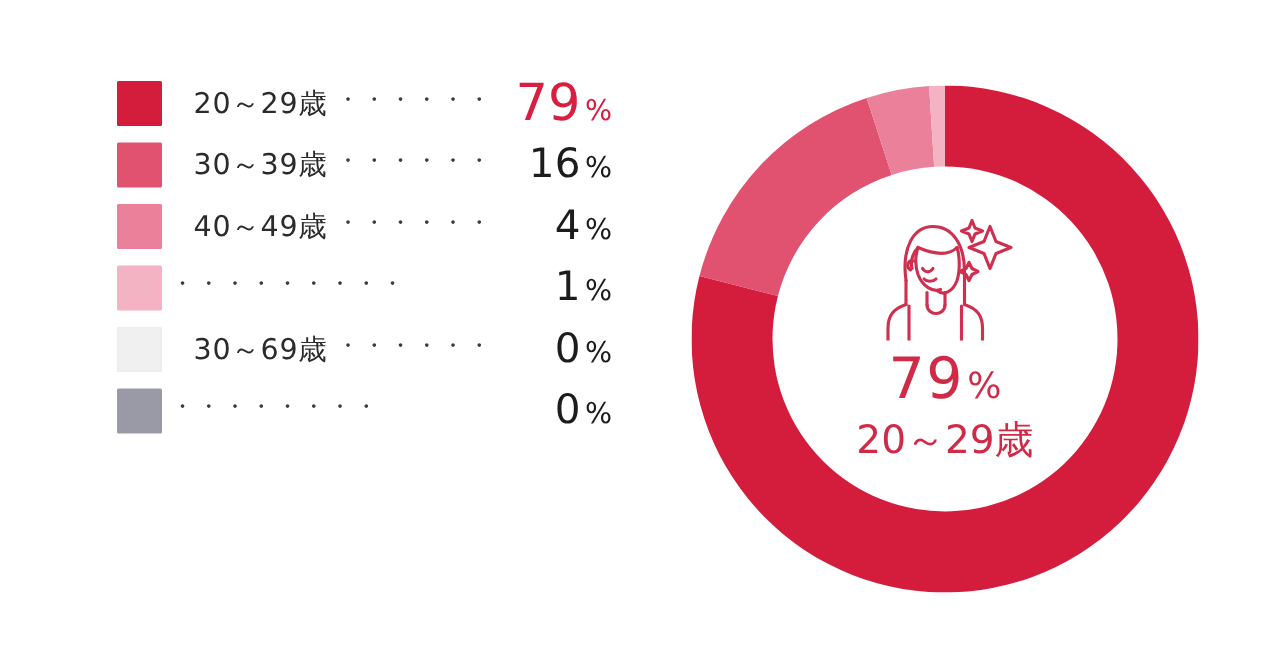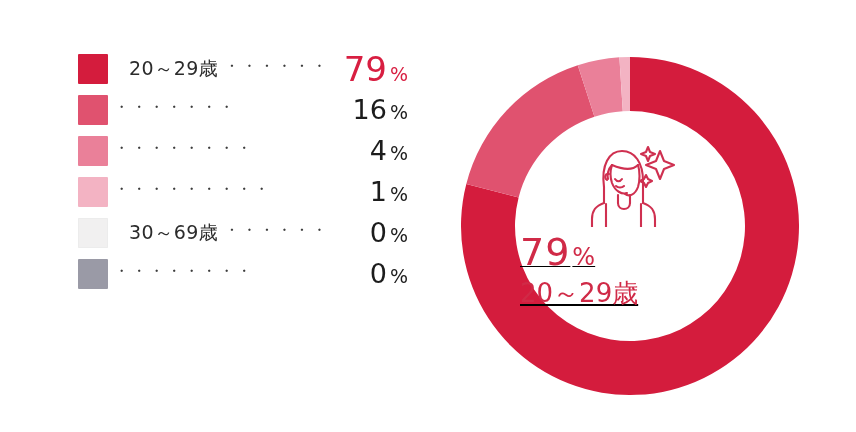--- a/index.html
+++ b/index.html
@@ -74,23 +74,22 @@
     left:461px; top:57px;
     width:338px; height:338px;
   }
   .donut-svg{ display:block; width:338px; height:338px; }
 
   .center-content{
     position:absolute;
     left:50%; top:50%;
     transform:translate(-50%,-50%);
     width:220px;
-    text-align:left;
+    text-align:center;
     pointer-events:none;
-    text-decoration:underline;
   }
   .person-icon{ display:block;margin:0 auto 6px auto; }
   .center-pct{
     color:#d02a47;
     line-height:1;
     white-space:nowrap;
     font-family:"DejaVu Sans","Liberation Sans",sans-serif;
   }
   .center-pct .num{ font-size:38px; letter-spacing:1px; }
   .center-pct .sym{ font-size:24px; margin-left:2px; }
@@ -115,29 +114,31 @@
       <span class="row-label">20～29歳</span>
       <span class="dots">・・・・・・</span>
       <span class="pct">
         <span class="num">79</span>
         <span class="sym">%</span>
       </span>
     </div>
 
     <div class="legend-row">
       <span class="swatch" style="background: rgb(224, 82, 111);"></span>
+      <span class="row-label">30～39歳</span>
       <span class="dots">・・・・・・・</span>
       <span class="pct">
         <span class="num">16</span>
         <span class="sym">%</span>
       </span>
     </div>
 
     <div class="legend-row">
       <span class="swatch" style="background: rgb(234, 128, 153);"></span>
+      <span class="row-label">40～49歳</span>
       <span class="dots">・・・・・・・・</span>
       <span class="pct">
         <span class="num">4</span>
         <span class="sym">%</span>
       </span>
     </div>
 
     <div class="legend-row">
       <span class="swatch" style="background: rgb(243, 179, 195);"></span>
       <span class="dots">・・・・・・・・・</span>

